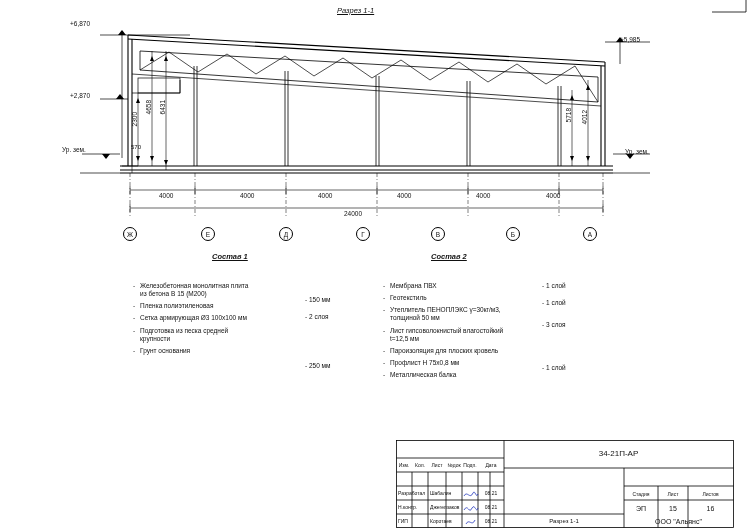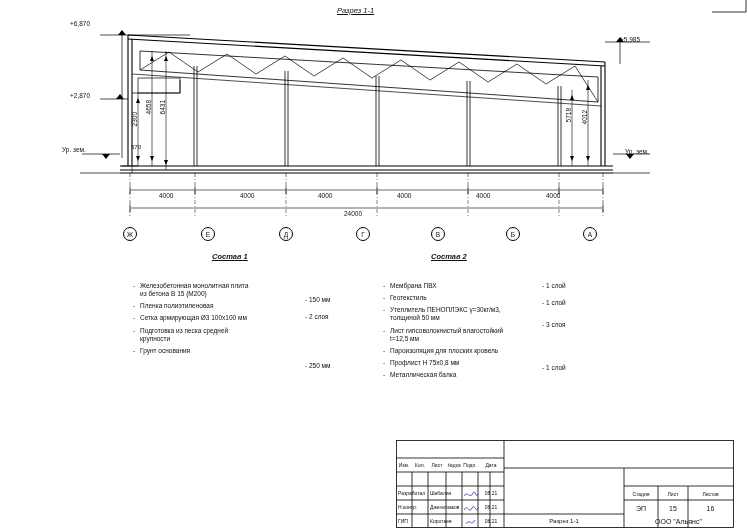--- a/index.html
+++ b/index.html
@@ -334,20 +334,21 @@
         <line x1="94" y1="32" x2="94" y2="87.5"></line>
       </g>
 
       <g stroke="#1a2fb8" stroke-width="0.9" fill="none" opacity="0.85">
         <path d="M68 56 c3 -6 6 4 9 -3 c2 -4 3 6 5 1"></path>
         <path d="M68 70 c4 -7 5 5 8 -2 c3 -5 4 6 6 0"></path>
         <path d="M70 84 c3 -6 6 3 9 -4"></path>
       </g>
     </svg>
 
+    <div class="stamp-cell ctr" style="left:108px; top:6px; width:229px; height:16px; font-size:8px; line-height:16px;">34-21П-АР</div>
 
     <div class="stamp-cell ctr" style="left:0px; top:20px; width:16px; height:11px; line-height:11px;">Изм.</div>
     <div class="stamp-cell ctr" style="left:16px; top:20px; width:16px; height:11px; line-height:11px;">Кол.</div>
     <div class="stamp-cell ctr" style="left:32px; top:20px; width:18px; height:11px; line-height:11px;">Лист</div>
     <div class="stamp-cell ctr" style="left:50px; top:20px; width:16px; height:11px; line-height:11px;">№док</div>
     <div class="stamp-cell ctr" style="left:66px; top:20px; width:16px; height:11px; line-height:11px;">Подп.</div>
     <div class="stamp-cell ctr" style="left:82px; top:20px; width:26px; height:11px; line-height:11px;">Дата</div>
 
     <div class="stamp-cell" style="left:1px; top:48px; width:32px; height:11px; line-height:11px;">Разработал</div>
     <div class="stamp-cell" style="left:33px; top:48px; width:34px; height:11px; line-height:11px;">Шабалин</div>

